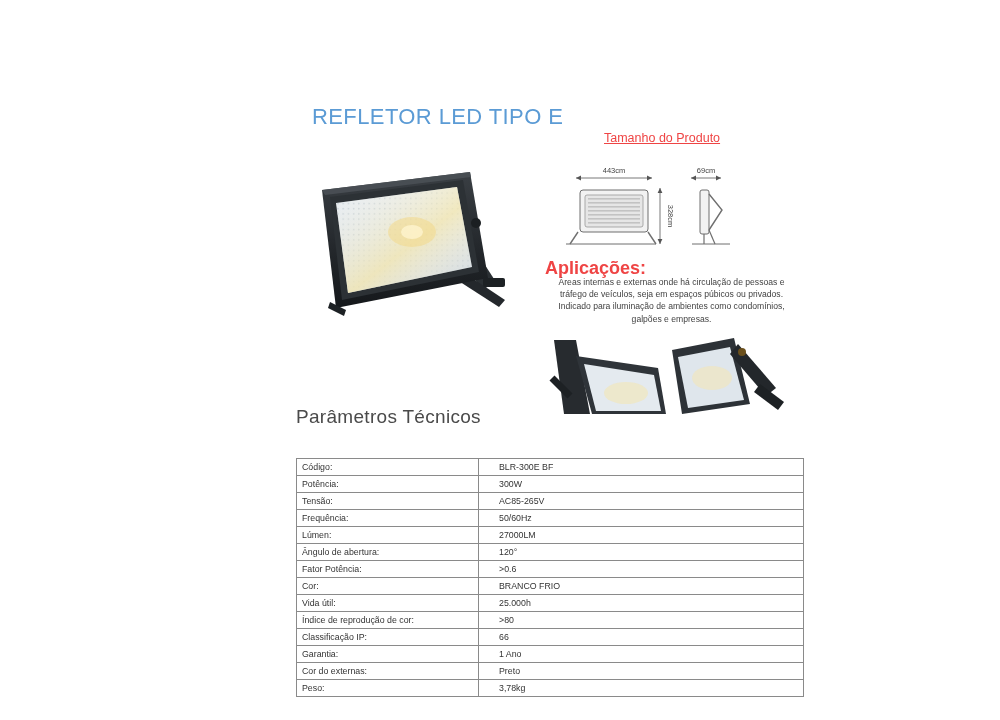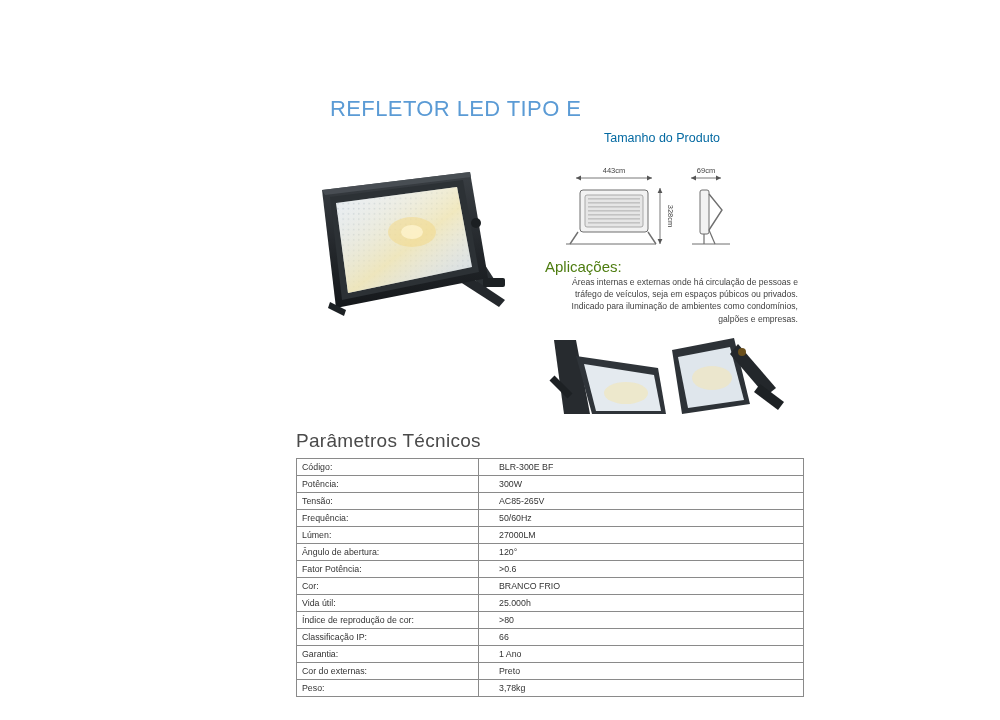--- a/index.html
+++ b/index.html
@@ -13,90 +13,91 @@
     position: relative;
     font-family: "Liberation Sans", sans-serif;
     color: #333;
     overflow: hidden;
   }
 
   
   .product-title {
     position: absolute;
     left: 312px;
-    top: 96px;
+    top: 104px;
     font-size: 22px;
     color: #5b9bd5;
     letter-spacing: 0.4px;
     white-space: nowrap;
-    margin-left: 18px;
   }
 
   
   .hero-photo {
     position: absolute;
     left: 300px;
     top: 150px;
     width: 230px;
     height: 185px;
   }
 
   
   .size-heading {
     position: absolute;
     left: 604px;
     top: 131px;
     font-size: 12.5px;
-    color: #0369a1;
+    color: #ef4444;
     white-space: nowrap;
+    text-decoration: underline;
   }
   .size-diagram {
     position: absolute;
     left: 560px;
     top: 152px;
     width: 200px;
     height: 110px;
   }
 
   
   .apps-heading {
     position: absolute;
     left: 545px;
     top: 258px;
-    font-size: 15px;
-    color: #4d7c0f;
+    font-size: 18px;
+    color: #ef4444;
+    font-weight: bold;
   }
   .apps-body {
     position: absolute;
     left: 545px;
     top: 276px;
     width: 253px;
     font-size: 8.6px;
     line-height: 1.42;
     color: #3f3f3f;
-    text-align: right;
+    text-align: center;
   }
 
   
   .thumb {
     position: absolute;
     top: 338px;
     width: 120px;
     height: 76px;
     overflow: hidden;
     background: #fff;
   }
   .thumb.a { left: 546px; }
   .thumb.b { left: 672px; }
 
   
   .params-heading {
     position: absolute;
     left: 296px;
-    top: 430px;
+    top: 406px;
     font-size: 19px;
     color: #4a4a4a;
     letter-spacing: 0.3px;
   }
   table.params {
     position: absolute;
     left: 296px;
     top: 458px;
     width: 508px;
     border-collapse: collapse;

